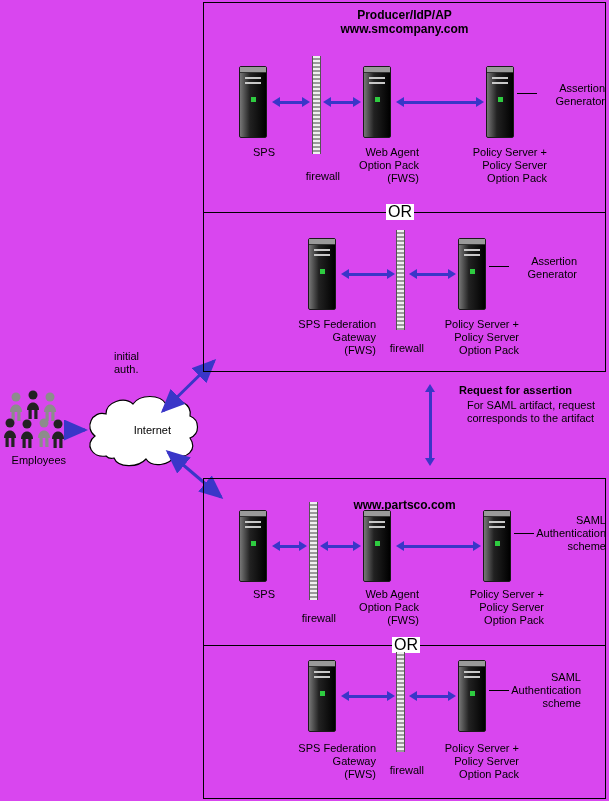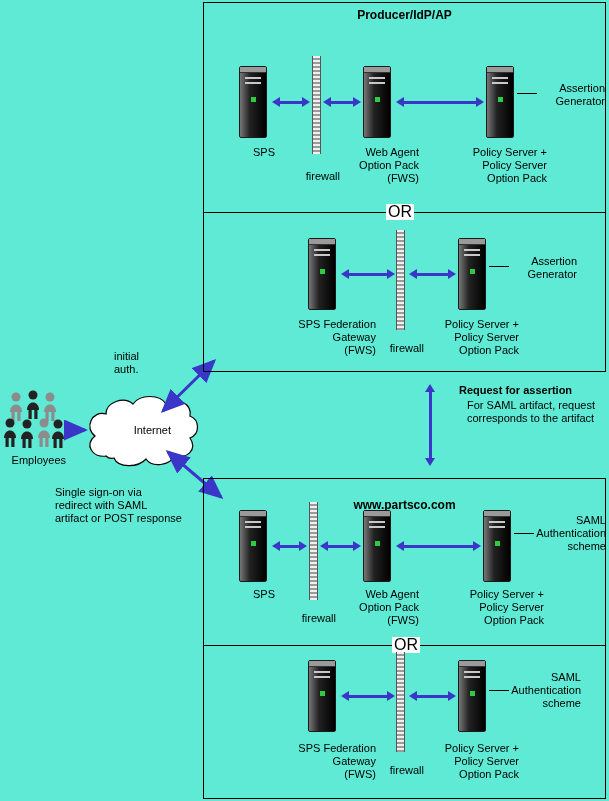--- a/index.html
+++ b/index.html
@@ -1,18 +1,18 @@
 <!DOCTYPE html>
 <html style="--arrow: #3a36c8; --led: #2ecc40;"><head>
 <meta charset="utf-8">
 <style>
   :root { --arrow:#3a36c8; --led:#2ecc40; }
   * { box-sizing:border-box; margin:0; padding:0; }
   body { background:#fff; font-family:"Liberation Sans", sans-serif; }
-  .canvas { position:relative; width:609px; height:801px; background:#5eead4; overflow:hidden; color:#000; }
+  .canvas { position:relative; width:609px; height:801px; background:#d946ef; overflow:hidden; color:#000; }
   .layer { position:absolute; left:0; top:0; pointer-events:none; }
 
   .box { position:absolute; border:1px solid #000; background:transparent; }
 
   .title { position:absolute; text-align:center; font-size:12px; font-weight:bold; line-height:14px; }
 
   .lbl { position:absolute; font-size:11px; line-height:13px; text-align:right; white-space:pre-line; }
   .lbl-left { text-align:left; }
   .bold { font-weight:bold; }
 
@@ -106,20 +106,21 @@
 
     <path class="cloud" d="M106 456 C 92 458, 84 444, 95 436 C 84 428, 92 410, 106 414 C 106 402, 124 396, 133 404 C 140 394, 160 394, 166 404 C 178 396, 192 404, 190 416 C 200 420, 200 434, 190 438 C 198 450, 186 460, 175 455 C 170 466, 152 468, 146 459 C 138 468, 118 468, 114 458 C 111 459, 108 458, 106 456 Z"></path>
 
     <line class="conn" x1="66" y1="430" x2="85" y2="430" marker-end="url(#ah)"></line>
     <line class="conn" x1="163" y1="411" x2="214" y2="361" marker-start="url(#ah)" marker-end="url(#ah)"></line>
     <line class="conn" x1="168" y1="452" x2="221" y2="497" marker-start="url(#ah)" marker-end="url(#ah)"></line>
   </svg>
 
   <div class="box" style="left:203px;top:2px;width:403px;height:370px;"></div>
   <div class="title" style="left:203px;top:8px;width:403px;">Producer/IdP/AP</div>
+  <div class="title" style="left:203px;top:22px;width:403px;">www.smcompany.com</div>
 
   <div class="server" style="left:239px;top:66px;">
       <span class="sline sl1"></span>
       <span class="sline sl2"></span>
       <span class="led"></span>
     </div>
   <div class="firewall" style="left:312px;top:56px;height:98px;"></div>
   <div class="server" style="left:363px;top:66px;">
       <span class="sline sl1"></span>
       <span class="sline sl2"></span>
@@ -181,23 +182,20 @@
   <div class="lbl lbl-left" style="left:114px;top:350px;width:56px;">initial
 auth.</div>
   <div class="lbl" style="left:2px;top:454px;width:64px;">Employees</div>
   <div class="lbl" style="left:111px;top:424px;width:60px;">Internet</div>
 
   <div class="arr-v" style="left:429px;top:392px;height:66px;"></div>
   <div class="lbl lbl-left bold" style="left:459px;top:384px;width:148px;">Request for assertion</div>
   <div class="lbl lbl-left" style="left:467px;top:399px;width:150px;">For SAML artifact, request
 corresponds to the artifact</div>
 
-  <div class="lbl lbl-left" style="left:55px;top:486px;width:160px;">Single sign-on via
-redirect with SAML
-artifact or POST response</div>
 
   <div class="box" style="left:203px;top:478px;width:403px;height:321px;"></div>
   <div class="title" style="left:203px;top:498px;width:403px;">www.partsco.com</div>
 
   <div class="server" style="left:239px;top:510px;">
       <span class="sline sl1"></span>
       <span class="sline sl2"></span>
       <span class="led"></span>
     </div>
   <div class="firewall" style="left:309px;top:502px;height:98px;"></div>

